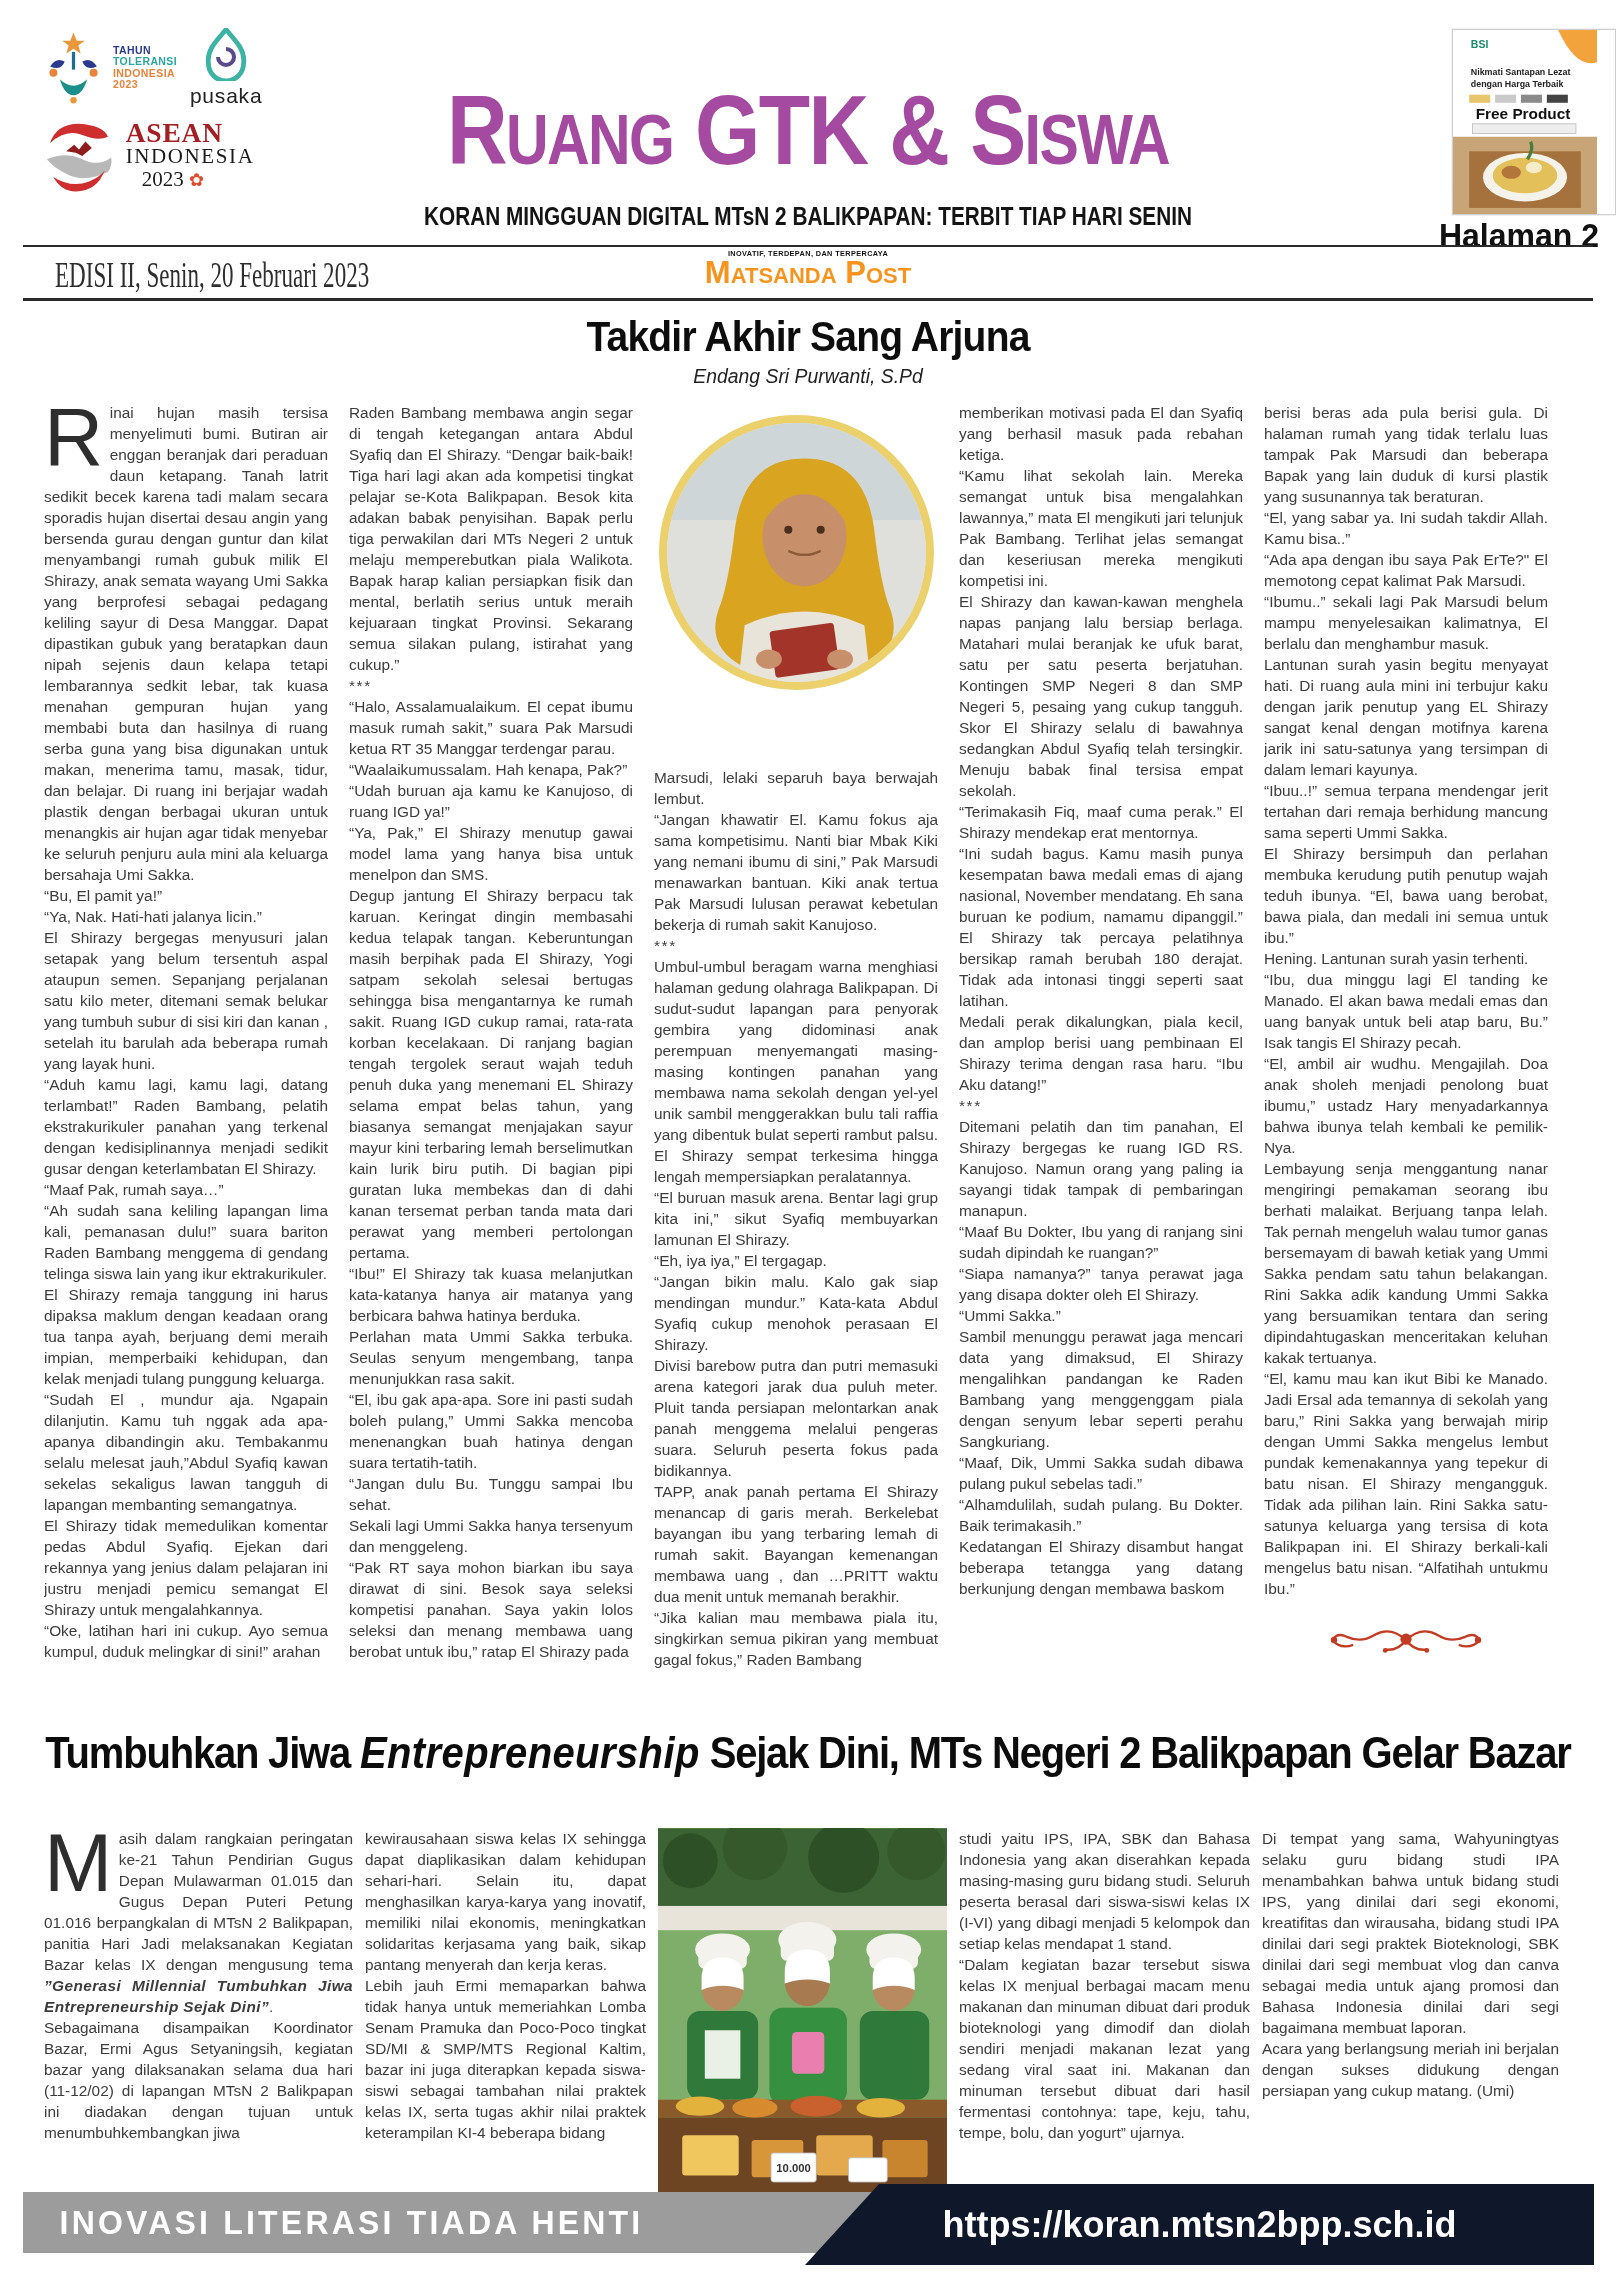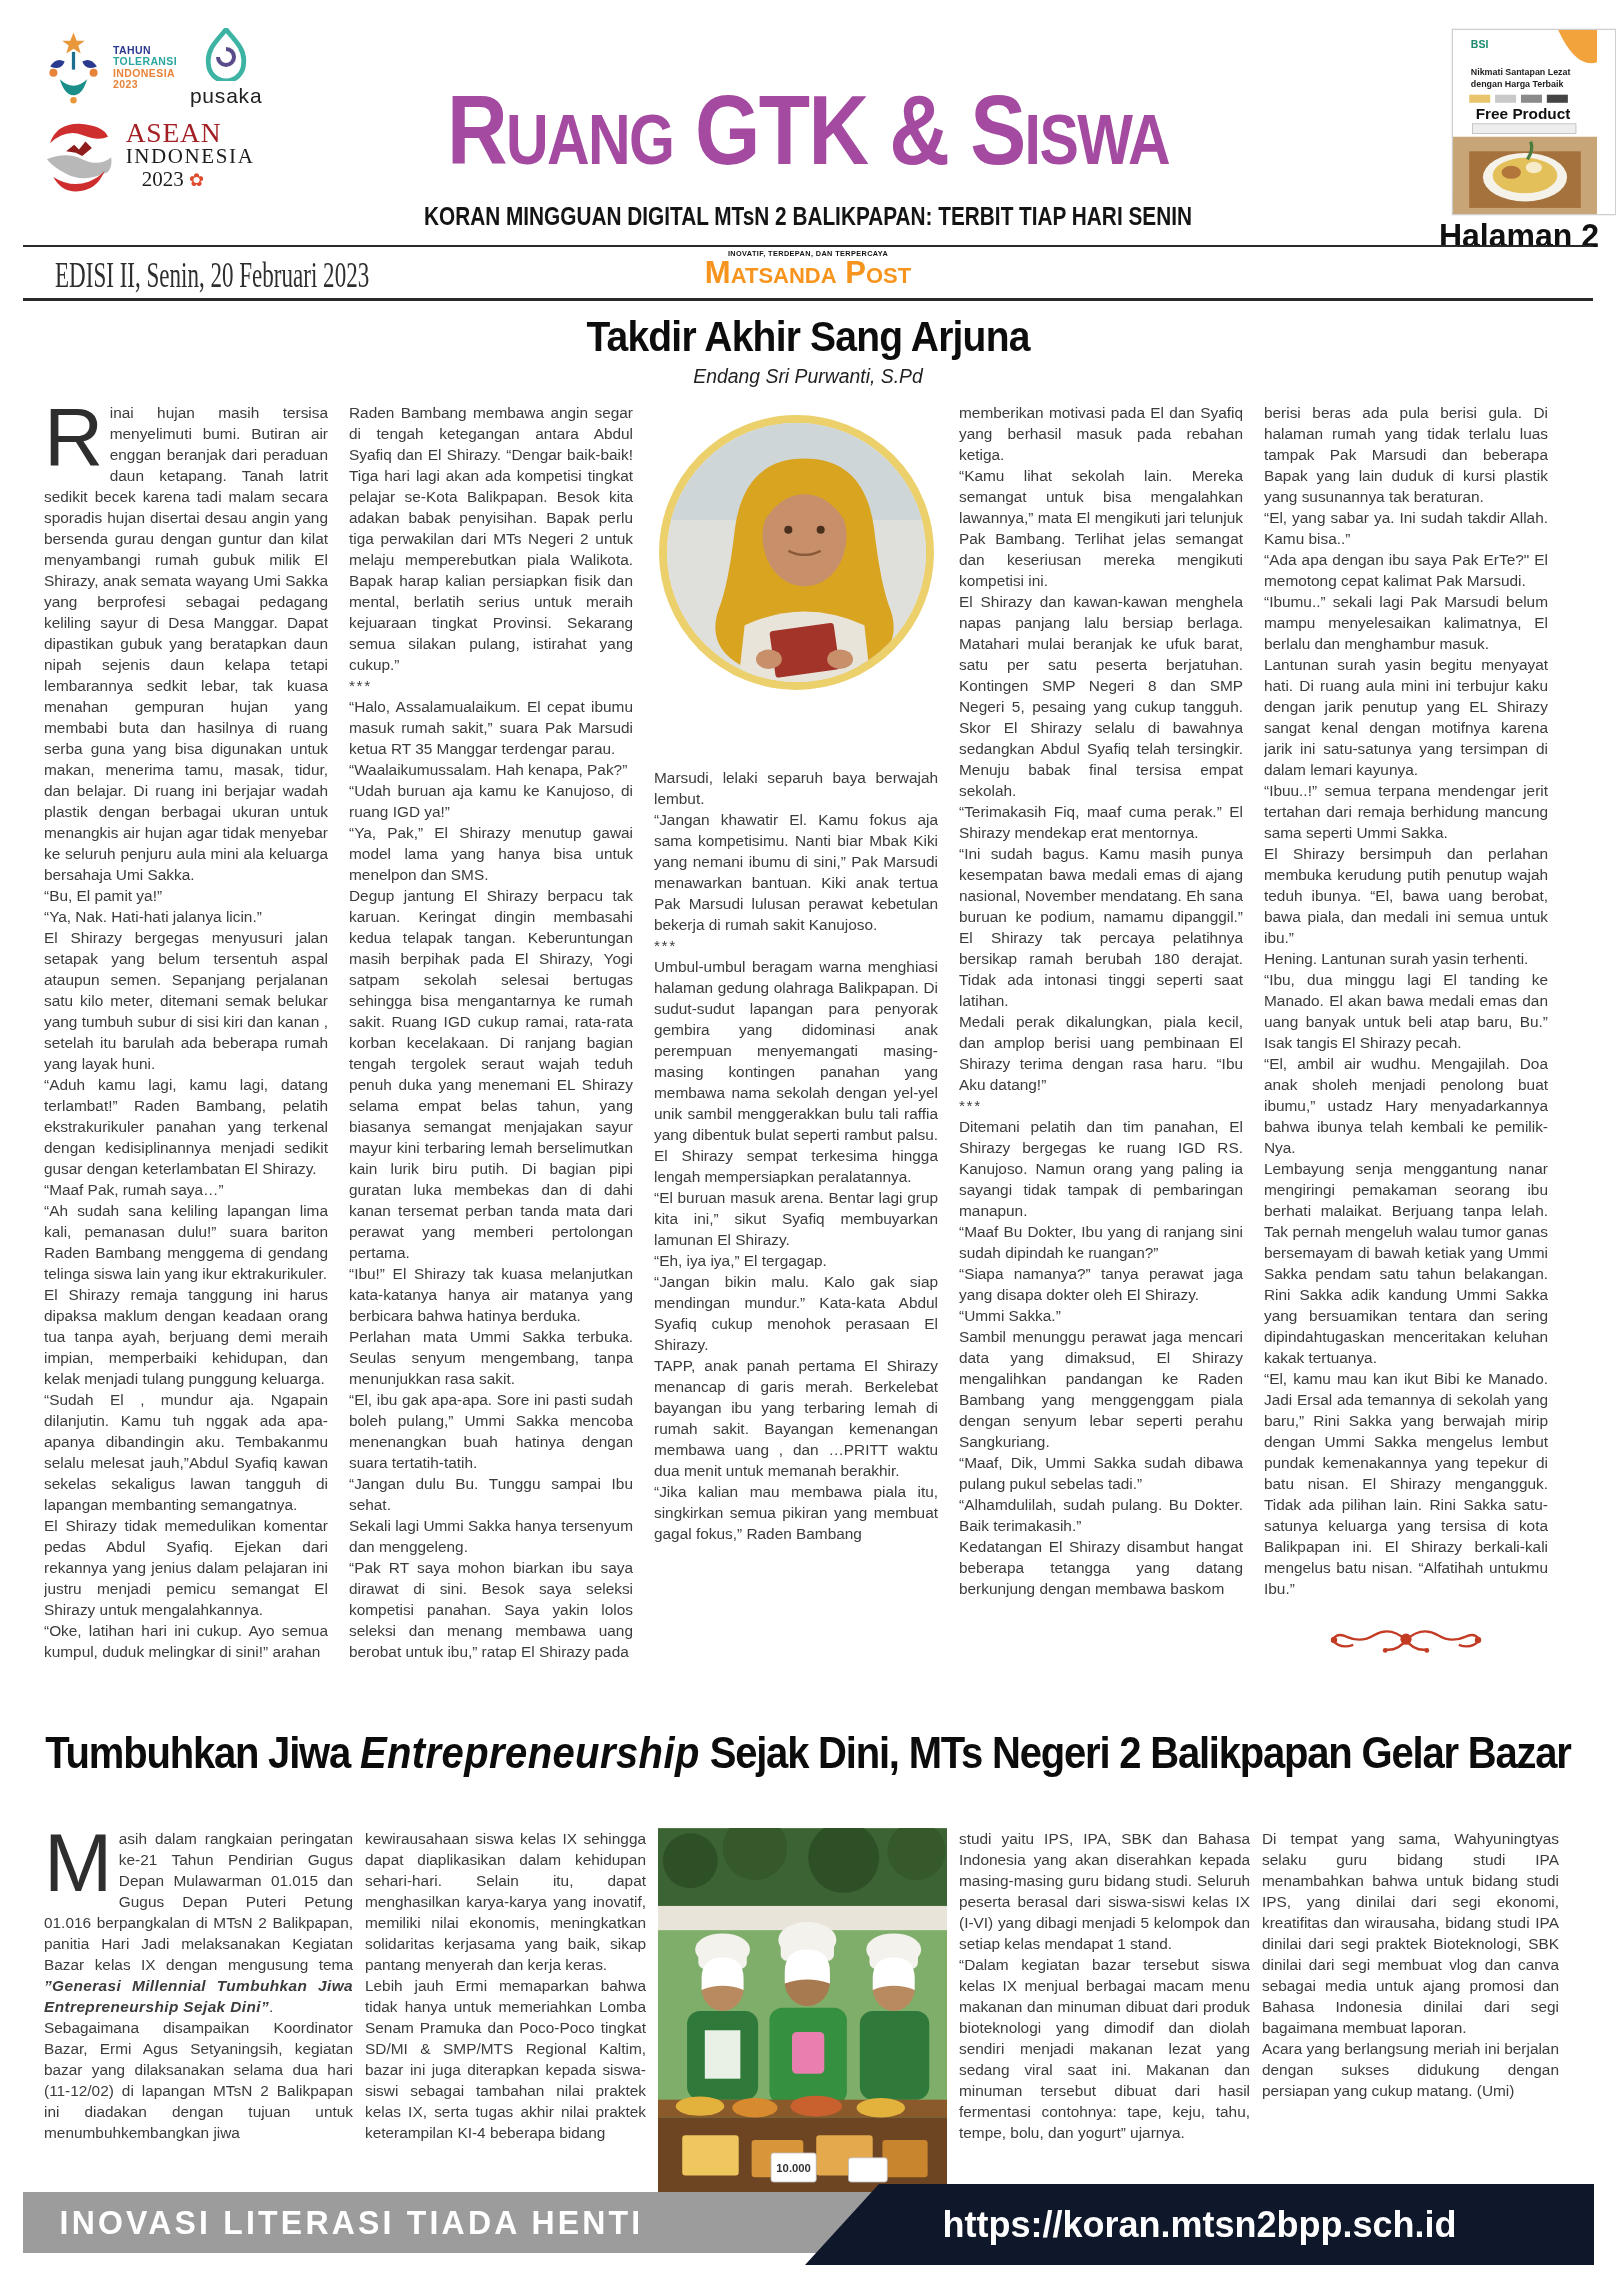--- a/index.html
+++ b/index.html
@@ -10,21 +10,21 @@
   
   .logo-block{position:absolute;left:42px;top:27.5px;width:291px;}
   .tol-row{display:flex;align-items:center;gap:8px;}
   .tol-mark{width:63px;height:74px;position:relative;}
   .tol-mark svg{display:block;}
   .tol-text{font-size:10.5px;font-weight:700;line-height:11.3px;letter-spacing:0.4px;}
   .tol-text .l1{color:#2b3a8f;} .tol-text .l2{color:#2aa7a0;} .tol-text .l3{color:#e8833a;} .tol-text .l4{color:#e8833a;}
   .pusaka{margin-left:4.8px;text-align:center;}
   .pusaka-name{font-size:21px;color:#222;font-weight:400;letter-spacing:0.8px;}
   .asean-row{display:flex;align-items:center;gap:9.7px;margin-top:11.3px;}
-  .asean-text .a1{color:#a31f24;font-family:"Liberation Serif",serif;font-weight:400;font-size:27.5px;letter-spacing:0.8px;line-height:24px;}
+  .asean-text .a1{color:#a31f24;font-family:"Liberation Serif",serif;font-weight:700;font-size:27.5px;letter-spacing:0.8px;line-height:24px;}
   .asean-text .a2{color:#1c1c1c;font-family:"Liberation Serif",serif;font-size:21px;letter-spacing:1.6px;line-height:22.6px;}
   .asean-text .a3{color:#1c1c1c;font-family:Liberation Serif, serif;font-size:21px;line-height:22px;margin-left:16px;}
   .asean-flower{color:#e0492c;font-size:18px;}
 
   .masthead-center{position:absolute;left:323px;top:78px;width:970px;text-align:center;}
   .mast-title{font-variant:small-caps;font-weight:700;font-size:84px;letter-spacing:-1.6px;
               color:#a44aa0;transform:scale(1.0,1.18);transform-origin:center top;line-height:89px;white-space:nowrap;}
   .mast-tagline{margin-top:36px;font-weight:700;font-size:22.6px;color:#141414;letter-spacing:0;
                 transform:scale(.92,1.12);transform-origin:center top;white-space:nowrap;}
 
@@ -218,20 +218,21 @@
         </div>
       </div>
       <div>
           <p class="para" data-name="paragraph">Marsudi, lelaki separuh baya berwajah lembut.</p>
           <p class="para" data-name="paragraph">“Jangan khawatir El. Kamu fokus aja sama kompetisimu. Nanti biar Mbak Kiki yang nemani ibumu di sini,” Pak Marsudi menawarkan bantuan. Kiki anak tertua Pak Marsudi lulusan perawat kebetulan bekerja di rumah sakit Kanujoso.</p>
           <p class="para sep" data-name="section-separator">***</p>
           <p class="para" data-name="paragraph">Umbul-umbul beragam warna menghiasi halaman gedung olahraga Balikpapan. Di sudut-sudut lapangan para penyorak gembira yang didominasi anak perempuan menyemangati masing-masing kontingen panahan yang membawa nama sekolah dengan yel-yel unik sambil menggerakkan bulu tali raffia yang dibentuk bulat seperti rambut palsu. El Shirazy sempat terkesima hingga lengah mempersiapkan peralatannya.</p>
           <p class="para" data-name="paragraph">“El buruan masuk arena. Bentar lagi grup kita ini,” sikut Syafiq membuyarkan lamunan El Shirazy.</p>
           <p class="para" data-name="paragraph">“Eh, iya iya,” El tergagap.</p>
           <p class="para" data-name="paragraph">“Jangan bikin malu. Kalo gak siap mendingan mundur.” Kata-kata Abdul Syafiq cukup menohok perasaan El Shirazy.</p>
+          <p class="para" data-name="paragraph">Divisi barebow putra dan putri memasuki arena kategori jarak dua puluh meter. Pluit tanda persiapan melontarkan anak panah menggema melalui pengeras suara. Seluruh peserta fokus pada bidikannya.</p>
           <p class="para" data-name="paragraph">TAPP, anak panah pertama El Shirazy menancap di garis merah. Berkelebat bayangan ibu yang terbaring lemah di rumah sakit. Bayangan kemenangan membawa uang , dan …PRITT waktu dua menit untuk memanah berakhir.</p>
           <p class="para" data-name="paragraph">“Jika kalian mau membawa piala itu, singkirkan semua pikiran yang membuat gagal fokus,” Raden Bambang</p>
         </div>
     </div>
     <div class="col" data-name="text-column-4">
         <p class="para" data-name="paragraph">memberikan motivasi pada El dan Syafiq yang berhasil masuk pada rebahan ketiga.</p>
         <p class="para" data-name="paragraph">“Kamu lihat sekolah lain. Mereka semangat untuk bisa mengalahkan lawannya,” mata El mengikuti jari telunjuk Pak Bambang. Terlihat jelas semangat dan keseriusan mereka mengikuti kompetisi ini.</p>
         <p class="para" data-name="paragraph">El Shirazy dan kawan-kawan menghela napas panjang lalu bersiap berlaga. Matahari mulai beranjak ke ufuk barat, satu per satu peserta berjatuhan. Kontingen SMP Negeri 8 dan SMP Negeri 5, pesaing yang cukup tangguh. Skor El Shirazy selalu di bawahnya sedangkan Abdul Syafiq telah tersingkir. Menuju babak final tersisa empat sekolah.</p>
         <p class="para" data-name="paragraph">“Terimakasih Fiq, maaf cuma perak.” El Shirazy mendekap erat mentornya.</p>
         <p class="para" data-name="paragraph">“Ini sudah bagus. Kamu masih punya kesempatan bawa medali emas di ajang nasional, November mendatang. Eh sana buruan ke podium, namamu dipanggil.” El Shirazy tak percaya pelatihnya bersikap ramah berubah 180 derajat. Tidak ada intonasi tinggi seperti saat latihan.</p>

